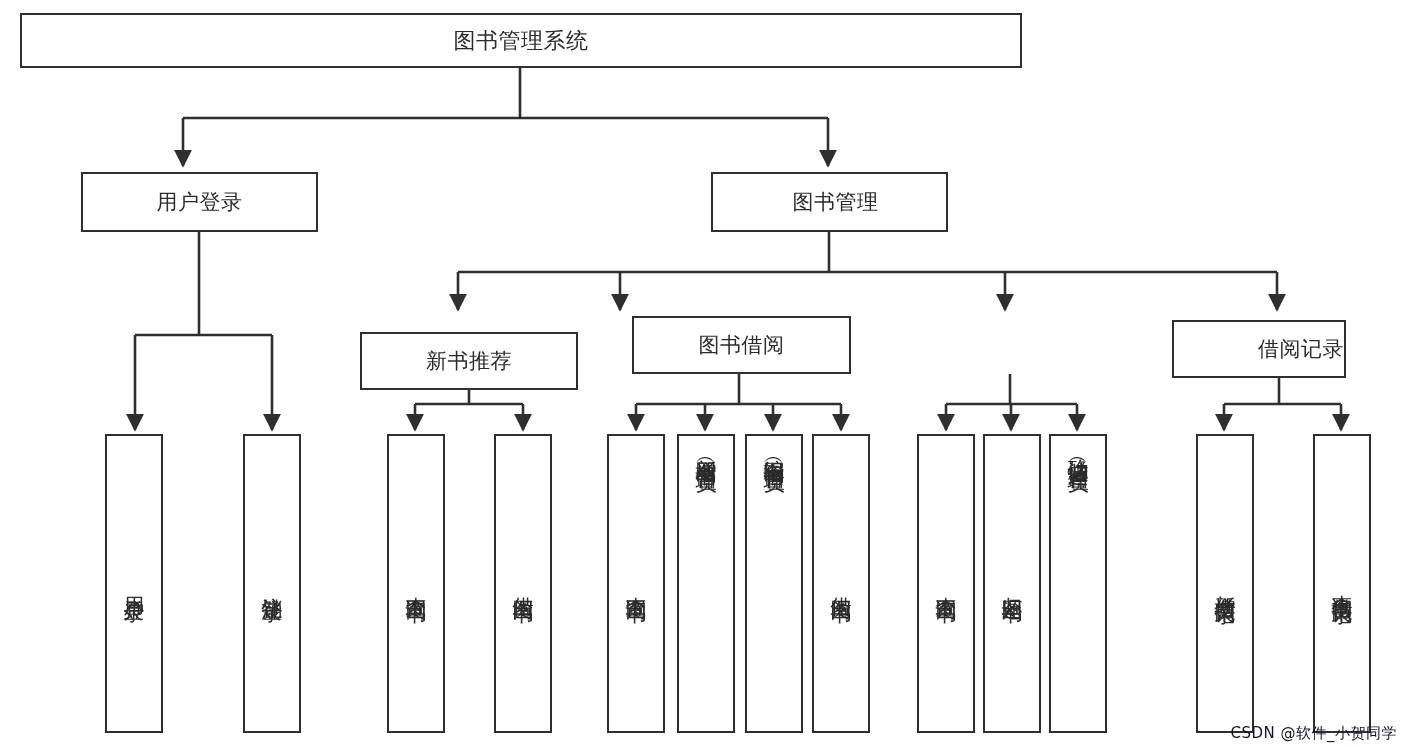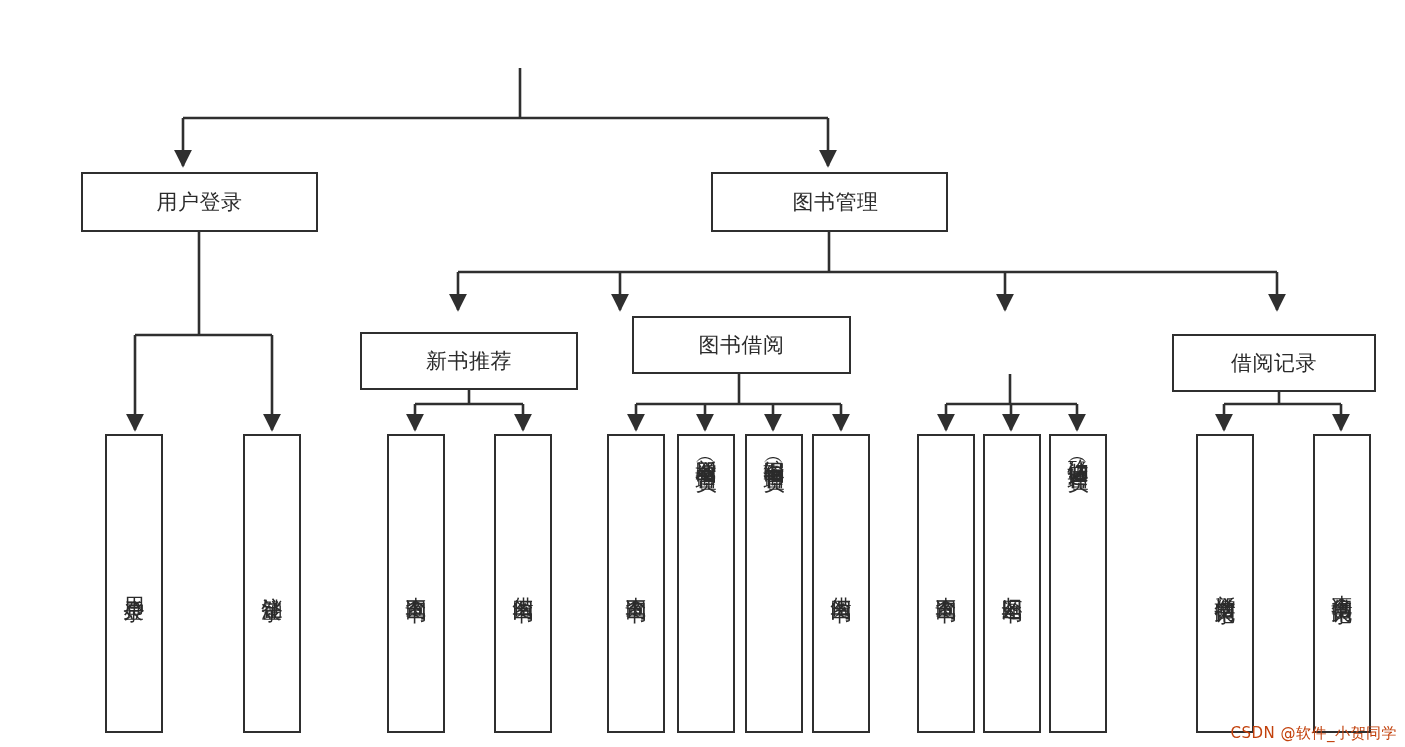--- a/index.html
+++ b/index.html
@@ -68,21 +68,21 @@
   }
   .node.vert.center-v {
     align-items: center;
     padding-top: 0;
   }
   #watermark {
     position: absolute;
     right: 8px;
     bottom: 4px;
     font-size: 15px;
-    color: #c2410c;
+    color: #0f172a;
     letter-spacing: 0.5px;
     z-index: 5;
     white-space: nowrap;
   }
 </style>
 </head>
 <body>
 
 <div id="diagram-root">
 
@@ -130,39 +130,42 @@
       <path d="M 1011 404 L 1011 430" marker-end="url(#arrow)"></path>
       <path d="M 1077 404 L 1077 430" marker-end="url(#arrow)"></path>
 
       <path d="M 1279 374 L 1279 404"></path>
       <path d="M 1224 404 L 1341 404"></path>
       <path d="M 1224 404 L 1224 430" marker-end="url(#arrow)"></path>
       <path d="M 1341 404 L 1341 430" marker-end="url(#arrow)"></path>
     </g>
   </svg>
 
+  <div class="node horiz title" style="left:20px; top:13px; width:1002px; height:55px;">
+    <span class="label">图书管理系统</span>
+  </div>
 
   <div class="node horiz" style="left:81px; top:172px; width:237px; height:60px;">
     <span class="label">用户登录</span>
   </div>
 
   <div class="node horiz" style="left:711px; top:172px; width:237px; height:60px;padding-left:12px;">
     <span class="label">图书管理</span>
   </div>
 
   <div class="node horiz" style="left:360px; top:316px; width:218px; height:58px;margin-top:16px;">
     <span class="label">新书推荐</span>
   </div>
 
   <div class="node horiz" style="left:632px; top:316px; width:219px; height:58px;">
     <span class="label">图书借阅</span>
   </div>
 
 
-  <div class="node horiz" style="left:1172px; top:334px; width:204px; height:58px;">
+  <div class="node horiz" style="left:1172px; top:320px; width:174px; height:58px;justify-content:flex-end;">
     <span class="label">借阅记录</span>
   </div>
 
   <div class="node vert center-v" style="left:105px; top:434px; width:58px; height:299px;">
     <span class="label">用户登录</span>
   </div>
 
   <div class="node vert center-v" style="left:243px; top:434px; width:58px; height:299px;">
     <span class="label">注销登录</span>
   </div>

